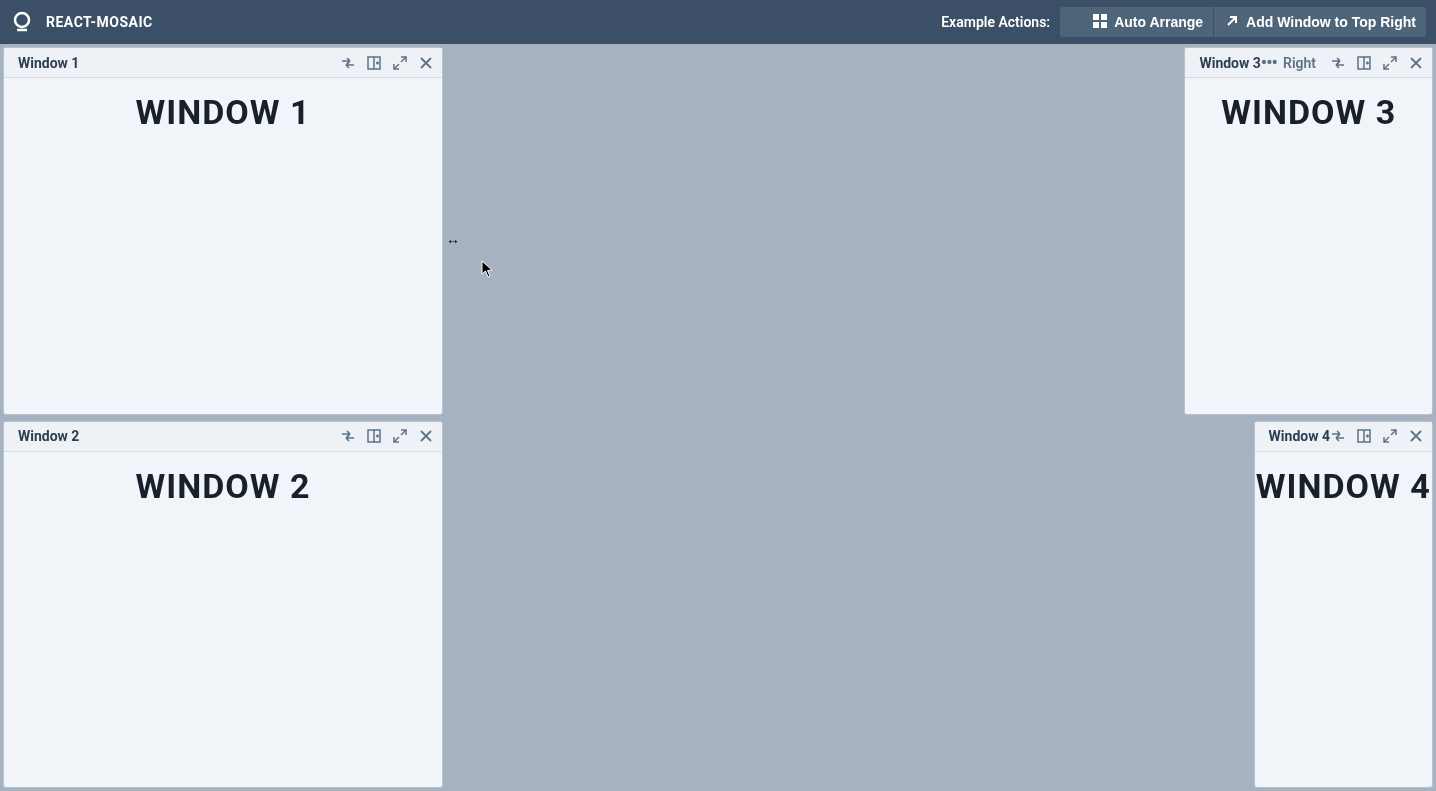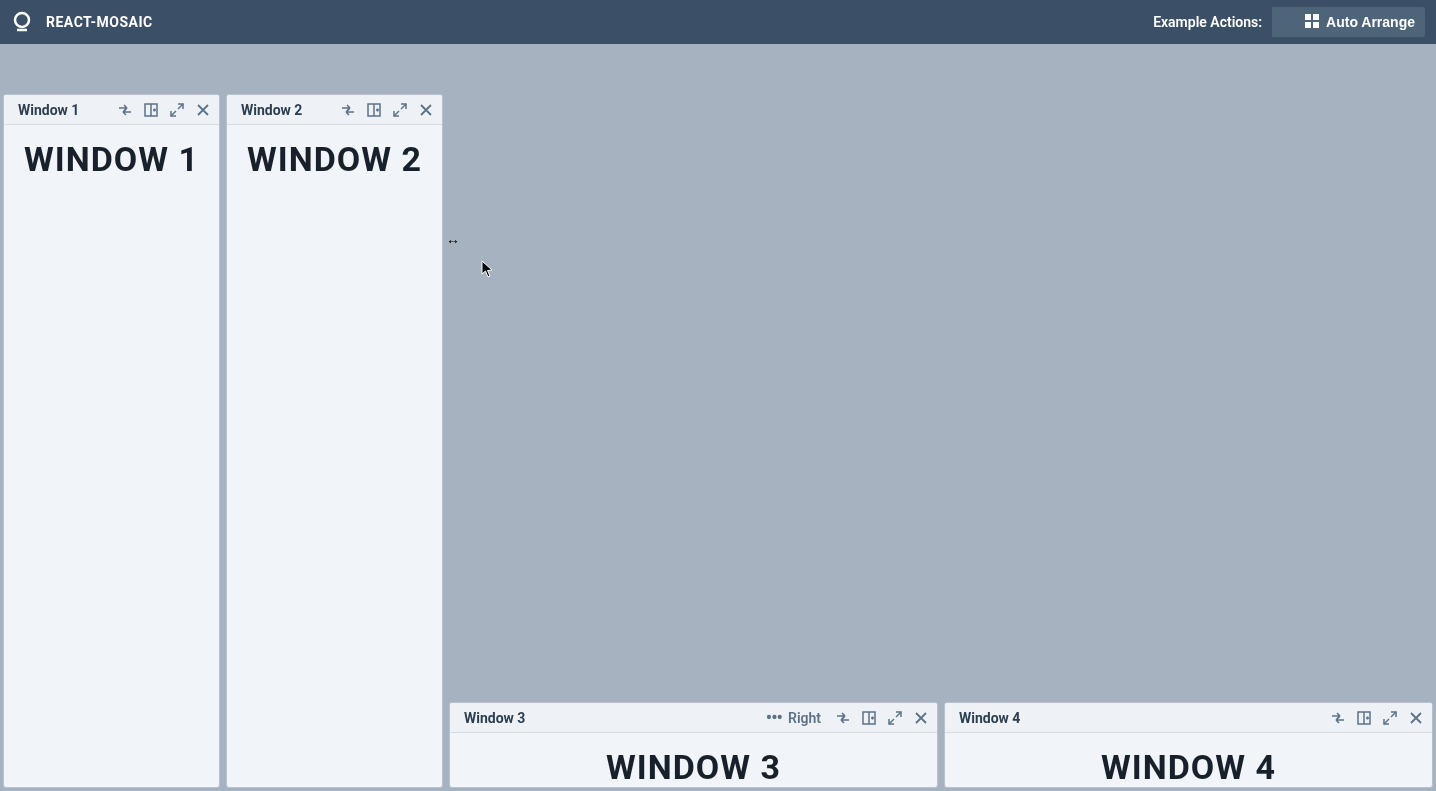--- a/index.html
+++ b/index.html
@@ -103,23 +103,22 @@
     }
     
     .mosaic-row {
       display: flex;
       height: 100%;
       gap: 6px;
     }
     
     .mosaic-col {
       display: flex;
-      flex-direction: row;
+      flex-direction: column;
       gap: 6px;
-      margin-top: 47px;
     }
     
     .col-left {
       width: 440px;
     }
     
     .col-right {
       flex: 1;
       align-items: flex-end;
     }
@@ -241,20 +240,29 @@
         <span>
           <svg viewBox="0 0 16 16" fill="#fff">
             <rect x="1" y="1" width="6" height="6"></rect>
             <rect x="9" y="1" width="6" height="6"></rect>
             <rect x="1" y="9" width="6" height="6"></rect>
             <rect x="9" y="9" width="6" height="6"></rect>
           </svg>
         </span>
         <span>Auto Arrange</span>
       </button>
+      <button class="btn">
+        <span>
+          <svg viewBox="0 0 16 16" fill="none" stroke="#fff" stroke-width="2">
+            <path d="M4 12 L12 4"></path>
+            <path d="M6 4 L12 4 L12 10"></path>
+          </svg>
+        </span>
+        <span>Add Window to Top Right</span>
+      </button>
     </div>
   </div>
 </div>
 
 <div class="mosaic">
   <div class="mosaic-row">
 
     <div class="mosaic-col col-left">
 
       <div class="window">

